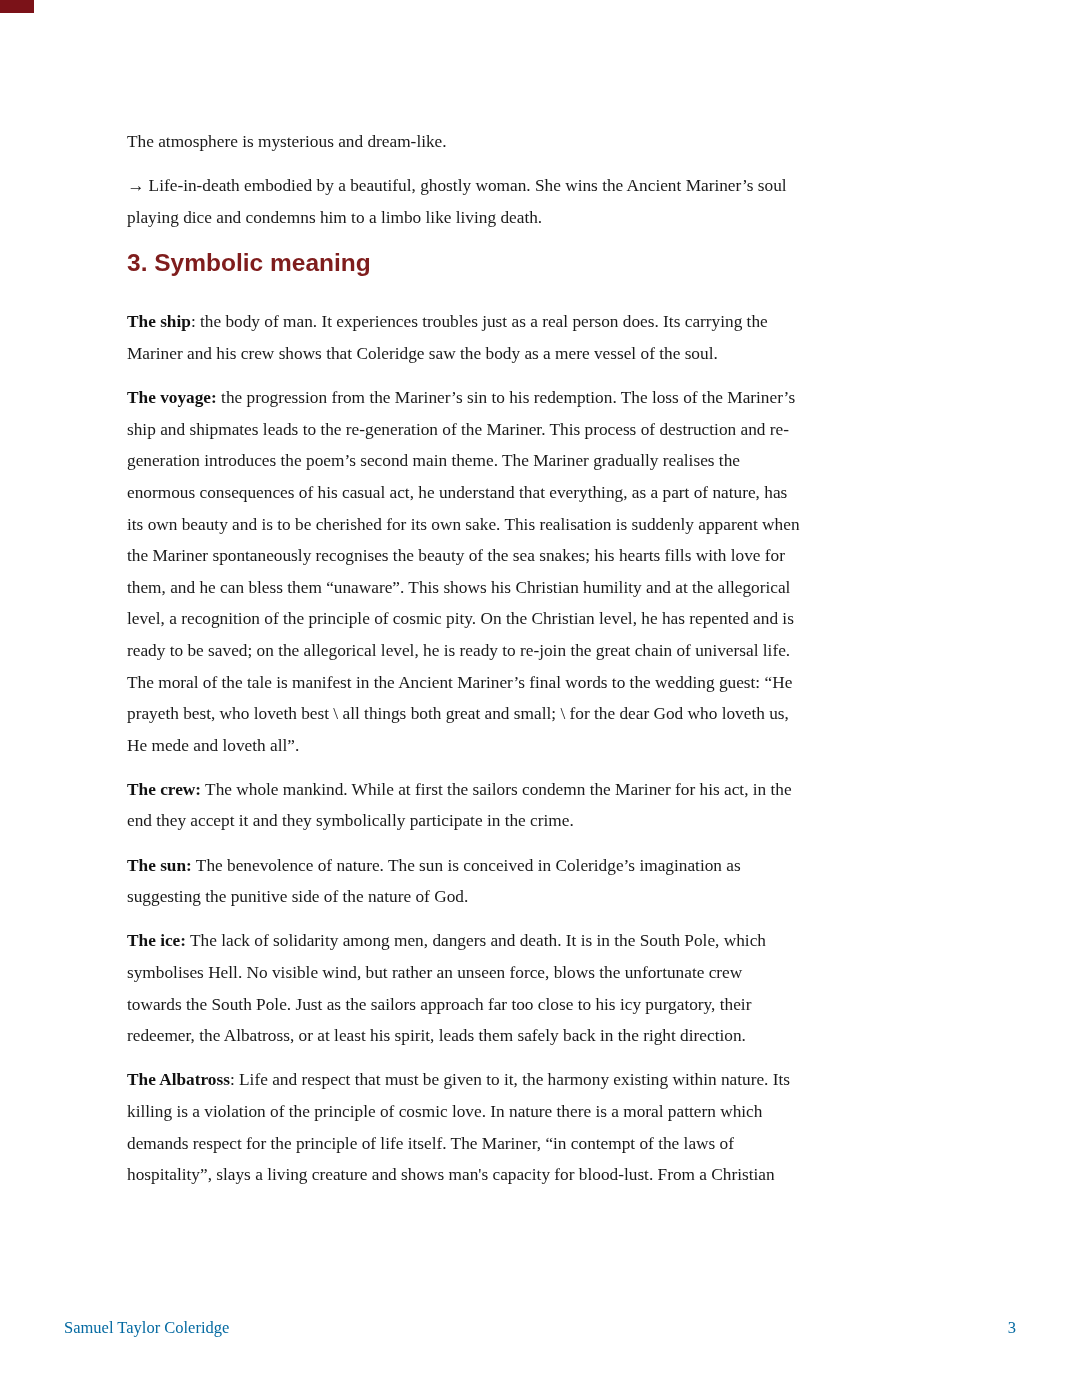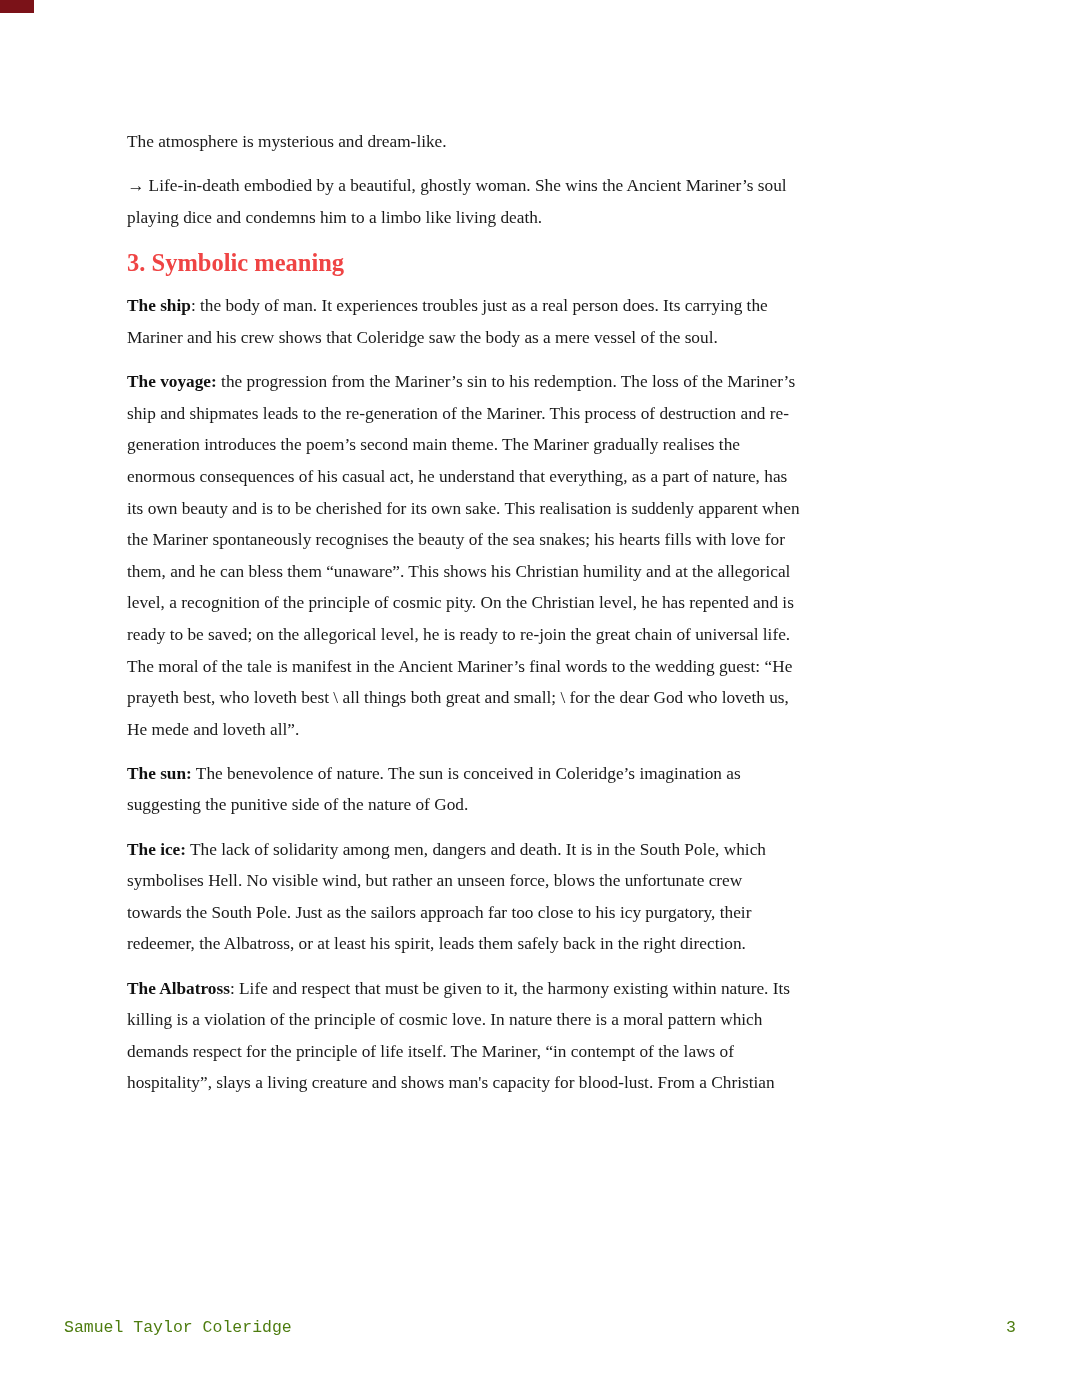--- a/index.html
+++ b/index.html
@@ -29,51 +29,52 @@
     font-size: 17.3px;
     line-height: 31.6px;
     color: #1a1a1a;
     font-weight: 400;
   }
   .content p strong {
     font-weight: 700;
     color: #111111;
   }
   .content h2 {
-    margin: 15px 0 12px 0;
+    margin: 15px 0 28px 0;
     font-size: 24.5px;
     line-height: 30px;
     font-weight: 700;
-    color: #ef4444;
-    font-family: Liberation Serif, serif;
+    color: #7f1d1d;
+    font-family: Liberation Sans, sans-serif;
   }
   .footer {
     position: absolute;
     left: 64px;
     right: 64px;
     top: 1318px;
     display: flex;
     justify-content: space-between;
     align-items: baseline;
-    font-family: Liberation Mono, monospace;
+    font-family: Liberation Serif, serif;
     font-size: 16.5px;
-    color: #4d7c0f;
+    color: #0369a1;
   }
 </style>
 </head>
 <body>
 
 <div class="corner-mark" style="background: rgb(123, 18, 24);"></div>
 
 <div class="content" id="content">
     <p>The atmosphere is mysterious and dream-like.</p>
     <p>→ Life-in-death embodied by a beautiful, ghostly woman. She wins the Ancient Mariner’s soul<br>playing dice and condemns him to a limbo like living death.</p>
     <h2>3. Symbolic meaning</h2>
     <p><strong>The ship</strong>: the body of man. It experiences troubles just as a real person does. Its carrying the<br>Mariner and his crew shows that Coleridge saw the body as a mere vessel of the soul.</p>
     <p><strong>The voyage:</strong> the progression from the Mariner’s sin to his redemption. The loss of the Mariner’s<br>ship and shipmates leads to the re-generation of the Mariner. This process of destruction and re-<br>generation introduces the poem’s second main theme. The Mariner gradually realises the<br>enormous consequences of his casual act, he understand that everything, as a part of nature, has<br>its own beauty and is to be cherished for its own sake. This realisation is suddenly apparent when<br>the Mariner spontaneously recognises the beauty of the sea snakes; his hearts fills with love for<br>them, and he can bless them “unaware”. This shows his Christian humility and at the allegorical<br>level, a recognition of the principle of cosmic pity. On the Christian level, he has repented and is<br>ready to be saved; on the allegorical level, he is ready to re-join the great chain of universal life.<br>The moral of the tale is manifest in the Ancient Mariner’s final words to the wedding guest: “He<br>prayeth best, who loveth best \ all things both great and small; \ for the dear God who loveth us,<br>He mede and loveth all”.</p>
+    <p><strong>The crew:</strong> The whole mankind. While at first the sailors condemn the Mariner for his act, in the<br>end they accept it and they symbolically participate in the crime.</p>
     <p><strong>The sun:</strong> The benevolence of nature. The sun is conceived in Coleridge’s imagination as<br>suggesting the punitive side of the nature of God.</p>
     <p><strong>The ice:</strong> The lack of solidarity among men, dangers and death. It is in the South Pole, which<br>symbolises Hell. No visible wind, but rather an unseen force, blows the unfortunate crew<br>towards the South Pole. Just as the sailors approach far too close to his icy purgatory, their<br>redeemer, the Albatross, or at least his spirit, leads them safely back in the right direction.</p>
     <p><strong>The Albatross</strong>: Life and respect that must be given to it, the harmony existing within nature. Its<br>killing is a violation of the principle of cosmic love. In nature there is a moral pattern which<br>demands respect for the principle of life itself. The Mariner, “in contempt of the laws of<br>hospitality”, slays a living creature and shows man's capacity for blood-lust. From a Christian</p>
   </div>
 
 <div class="footer">
   <span>Samuel Taylor Coleridge</span>
   <span>3</span>
 </div>
 

